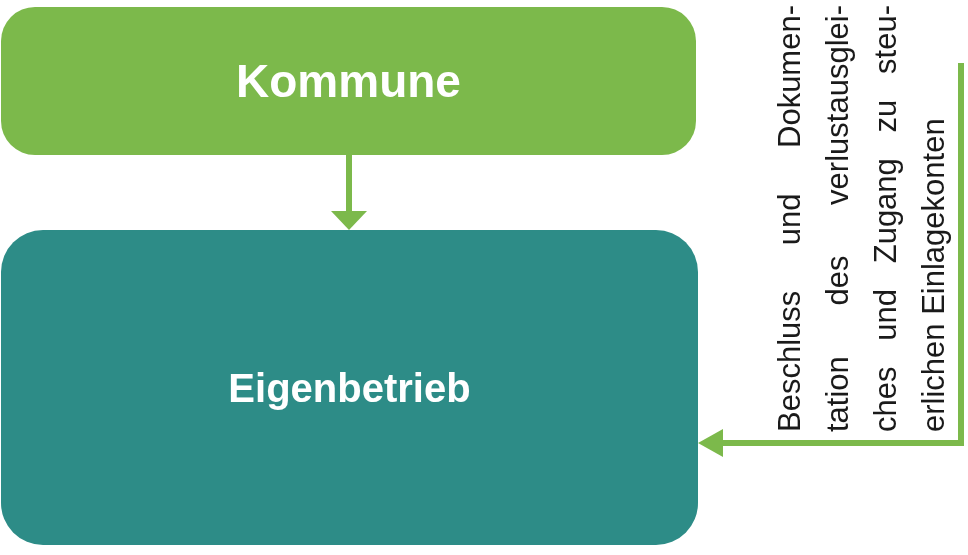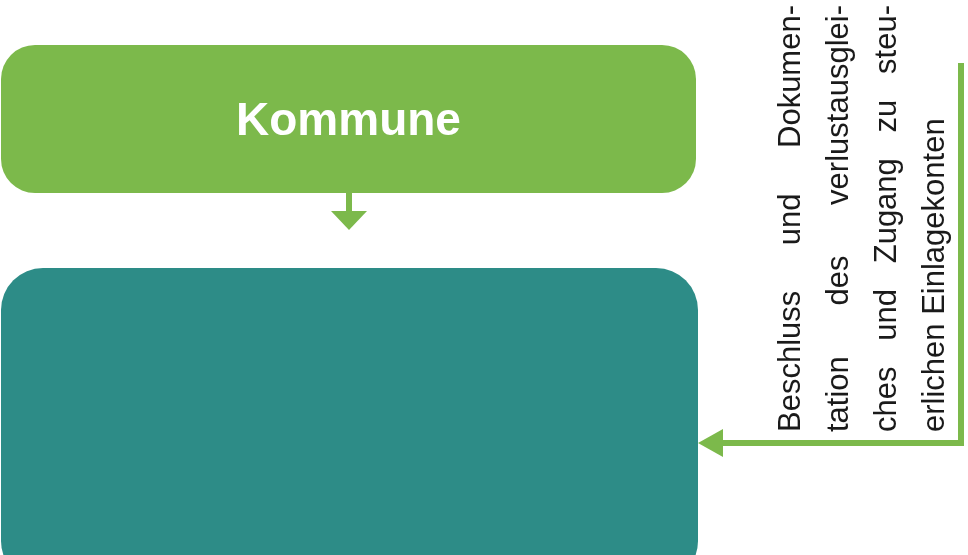--- a/index.html
+++ b/index.html
@@ -17,21 +17,20 @@
   }
   .box {
     position: absolute;
     display: flex;
     flex-direction: column;
     align-items: center;
     justify-content: center;
     color: var(--box_text, #ffffff);
     font-weight: bold;
     text-align: center;
-    margin-top: 38px;
   }
   .box.green {
     left: 1px;
     top: 7px;
     width: 695px;
     height: 148px;
     border-radius: 34px;
     background: var(--green, #7cb94b);
     font-size: 46px;
   }
@@ -88,20 +87,21 @@
       <line x1="349" y1="155" x2="349" y2="213" stroke="currentColor" stroke-width="6"></line>
       <polygon points="331,211 367,211 349,230" fill="currentColor"></polygon>
     </g>
     <g>
       <polyline points="961,63 961,443 723,443" fill="none" stroke="currentColor" stroke-width="6"></polyline>
       <polygon points="723,429 723,457 698,443" fill="currentColor"></polygon>
     </g>
   </svg>
 
   <div class="box teal">
+    <span>Eigenbetrieb</span>
   </div>
 
   <div class="annotation">
     <div class="ann-line just">Beschluss und Dokumen-</div>
     <div class="ann-line just">tation des verlustausglei-</div>
     <div class="ann-line just">ches und Zugang zu steu-</div>
     <div class="ann-line">erlichen Einlagekonten</div>
   </div>
 
 </div>

